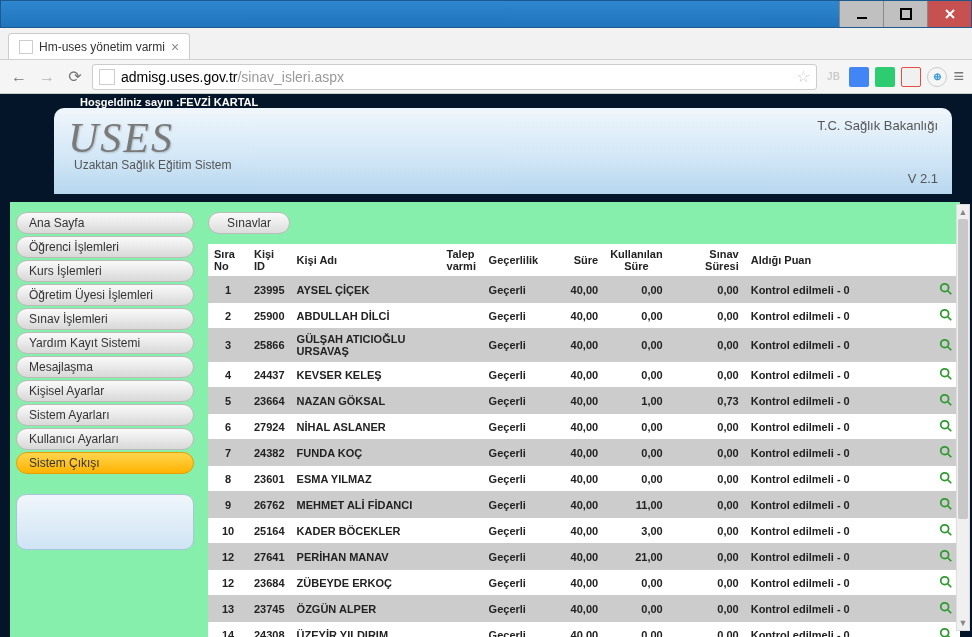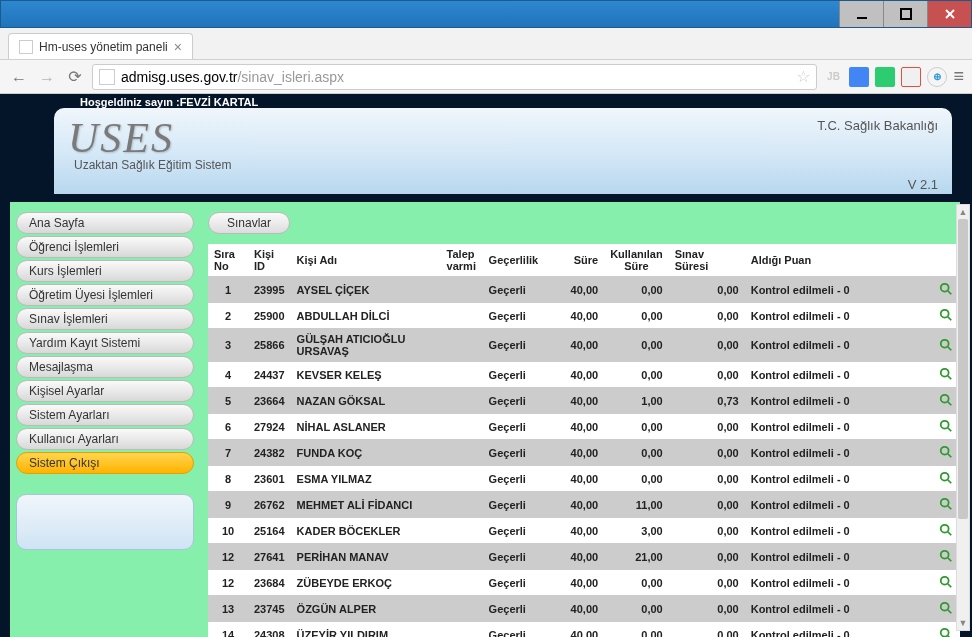--- a/index.html
+++ b/index.html
@@ -31,21 +31,21 @@
 .menu-icon { font-size: 18px; color: #777; }
 
 
 .page { position: relative; height: 543px; background: #04152a; overflow: hidden; }
 .welcome-bar { position: absolute; top: 0; left: 76px; font-size: 11px; color: #fff; font-weight: bold; padding: 2px 4px; }
 
 .header-panel { position: absolute; top: 14px; left: 54px; right: 20px; height: 86px; background: linear-gradient(#f0f6fb, #d6e9f7, #b7d7ee); border-radius: 10px 10px 0 0; padding: 6px 14px; }
 .logo-text { font-size: 42px; font-style: italic; color: #7a7a7a; letter-spacing: 2px; font-family: 'Times New Roman', serif; text-shadow: 1px 1px 2px rgba(0,0,0,0.2); }
 .logo-sub { font-size: 12px; color: #555; margin-left: 6px; margin-top: -4px; }
 .header-right { position: absolute; top: 10px; right: 14px; font-size: 13px; color: #555; }
-.version { position: absolute; bottom: 2px; right: 14px; font-size: 13px; color: #555; }
+.version { position: absolute; bottom: 8px; right: 14px; font-size: 13px; color: #555; }
 
 .content-area { position: absolute; top: 108px; left: 10px; right: 12px; bottom: 0; background: #86efac; display: flex; }
 
 .sidebar { width: 190px; padding: 10px 6px; }
 .side-btn { height: 22px; background: linear-gradient(#fafafa, #d8d8d8); border: 1px solid #bbb; border-radius: 11px; margin-bottom: 2px; padding: 0 12px; font-size: 12px; color: #333; display: flex; align-items: center; cursor: pointer; }
 .side-btn.active { background: linear-gradient(#ffd54f, #ffb300); border-color: #e6a000; color: #333; }
 .user-box { margin-top: 20px; height: 56px; background: linear-gradient(#f0f6fb, #cfe4f4); border: 1px solid #a8c5dd; border-radius: 10px; }
 
 .main { flex: 1; padding: 10px 0 0 8px; overflow: hidden; }
 .tab-button { display: inline-block; background: linear-gradient(#fafafa, #dcdcdc); border: 1px solid #bbb; border-radius: 11px; padding: 3px 18px; font-size: 12px; color: #333; margin-bottom: 10px; }
@@ -86,21 +86,21 @@
       <svg viewBox="0 0 12 12">
         <line x1="2" y1="2" x2="10" y2="10" stroke="#fff" stroke-width="2"></line>
         <line x1="10" y1="2" x2="2" y2="10" stroke="#fff" stroke-width="2"></line>
       </svg>
     </div>
 </div>
 
 <div class="tabs-bar">
   <div class="tab">
     <span class="tab-favicon"></span>
-    <span>Hm-uses yönetim paneli</span>
+    <span>Hm-uses yönetim varmi</span>
     <span class="tab-close">×</span>
   </div>
 </div>
 
 <div class="addr-bar">
   <div class="nav-btn">←</div>
   <div class="nav-btn disabled">→</div>
   <div class="nav-btn">⟳</div>
   <div class="url-box">
     <span class="url-icon"></span>
@@ -149,21 +149,21 @@
       <table class="data-table">
         <thead>
           <tr>
             <th>Sıra No</th>
             <th style="width:36px">Kişi ID</th>
             <th style="width:150px">Kişi Adı</th>
             <th style="width:42px">Talep varmi</th>
             <th style="width:60px">Geçerlilik</th>
             <th style="width:60px;text-align:right">Süre</th>
             <th style="width:62px;text-align:center">Kullanılan Süre</th>
-            <th style="width:76px;text-align:left">Sınav Süresi</th>
+            <th style="width:76px;text-align:right">Sınav Süresi</th>
             <th>Aldığı Puan</th>
             <th class="col-action"></th>
           </tr>
         </thead>
         <tbody id="tbody">
             <tr>
               <td class="col-sira">1</td>
               <td class="col-kisi">23995</td>
               <td class="col-kisi">AYSEL ÇİÇEK</td>
               <td></td>

